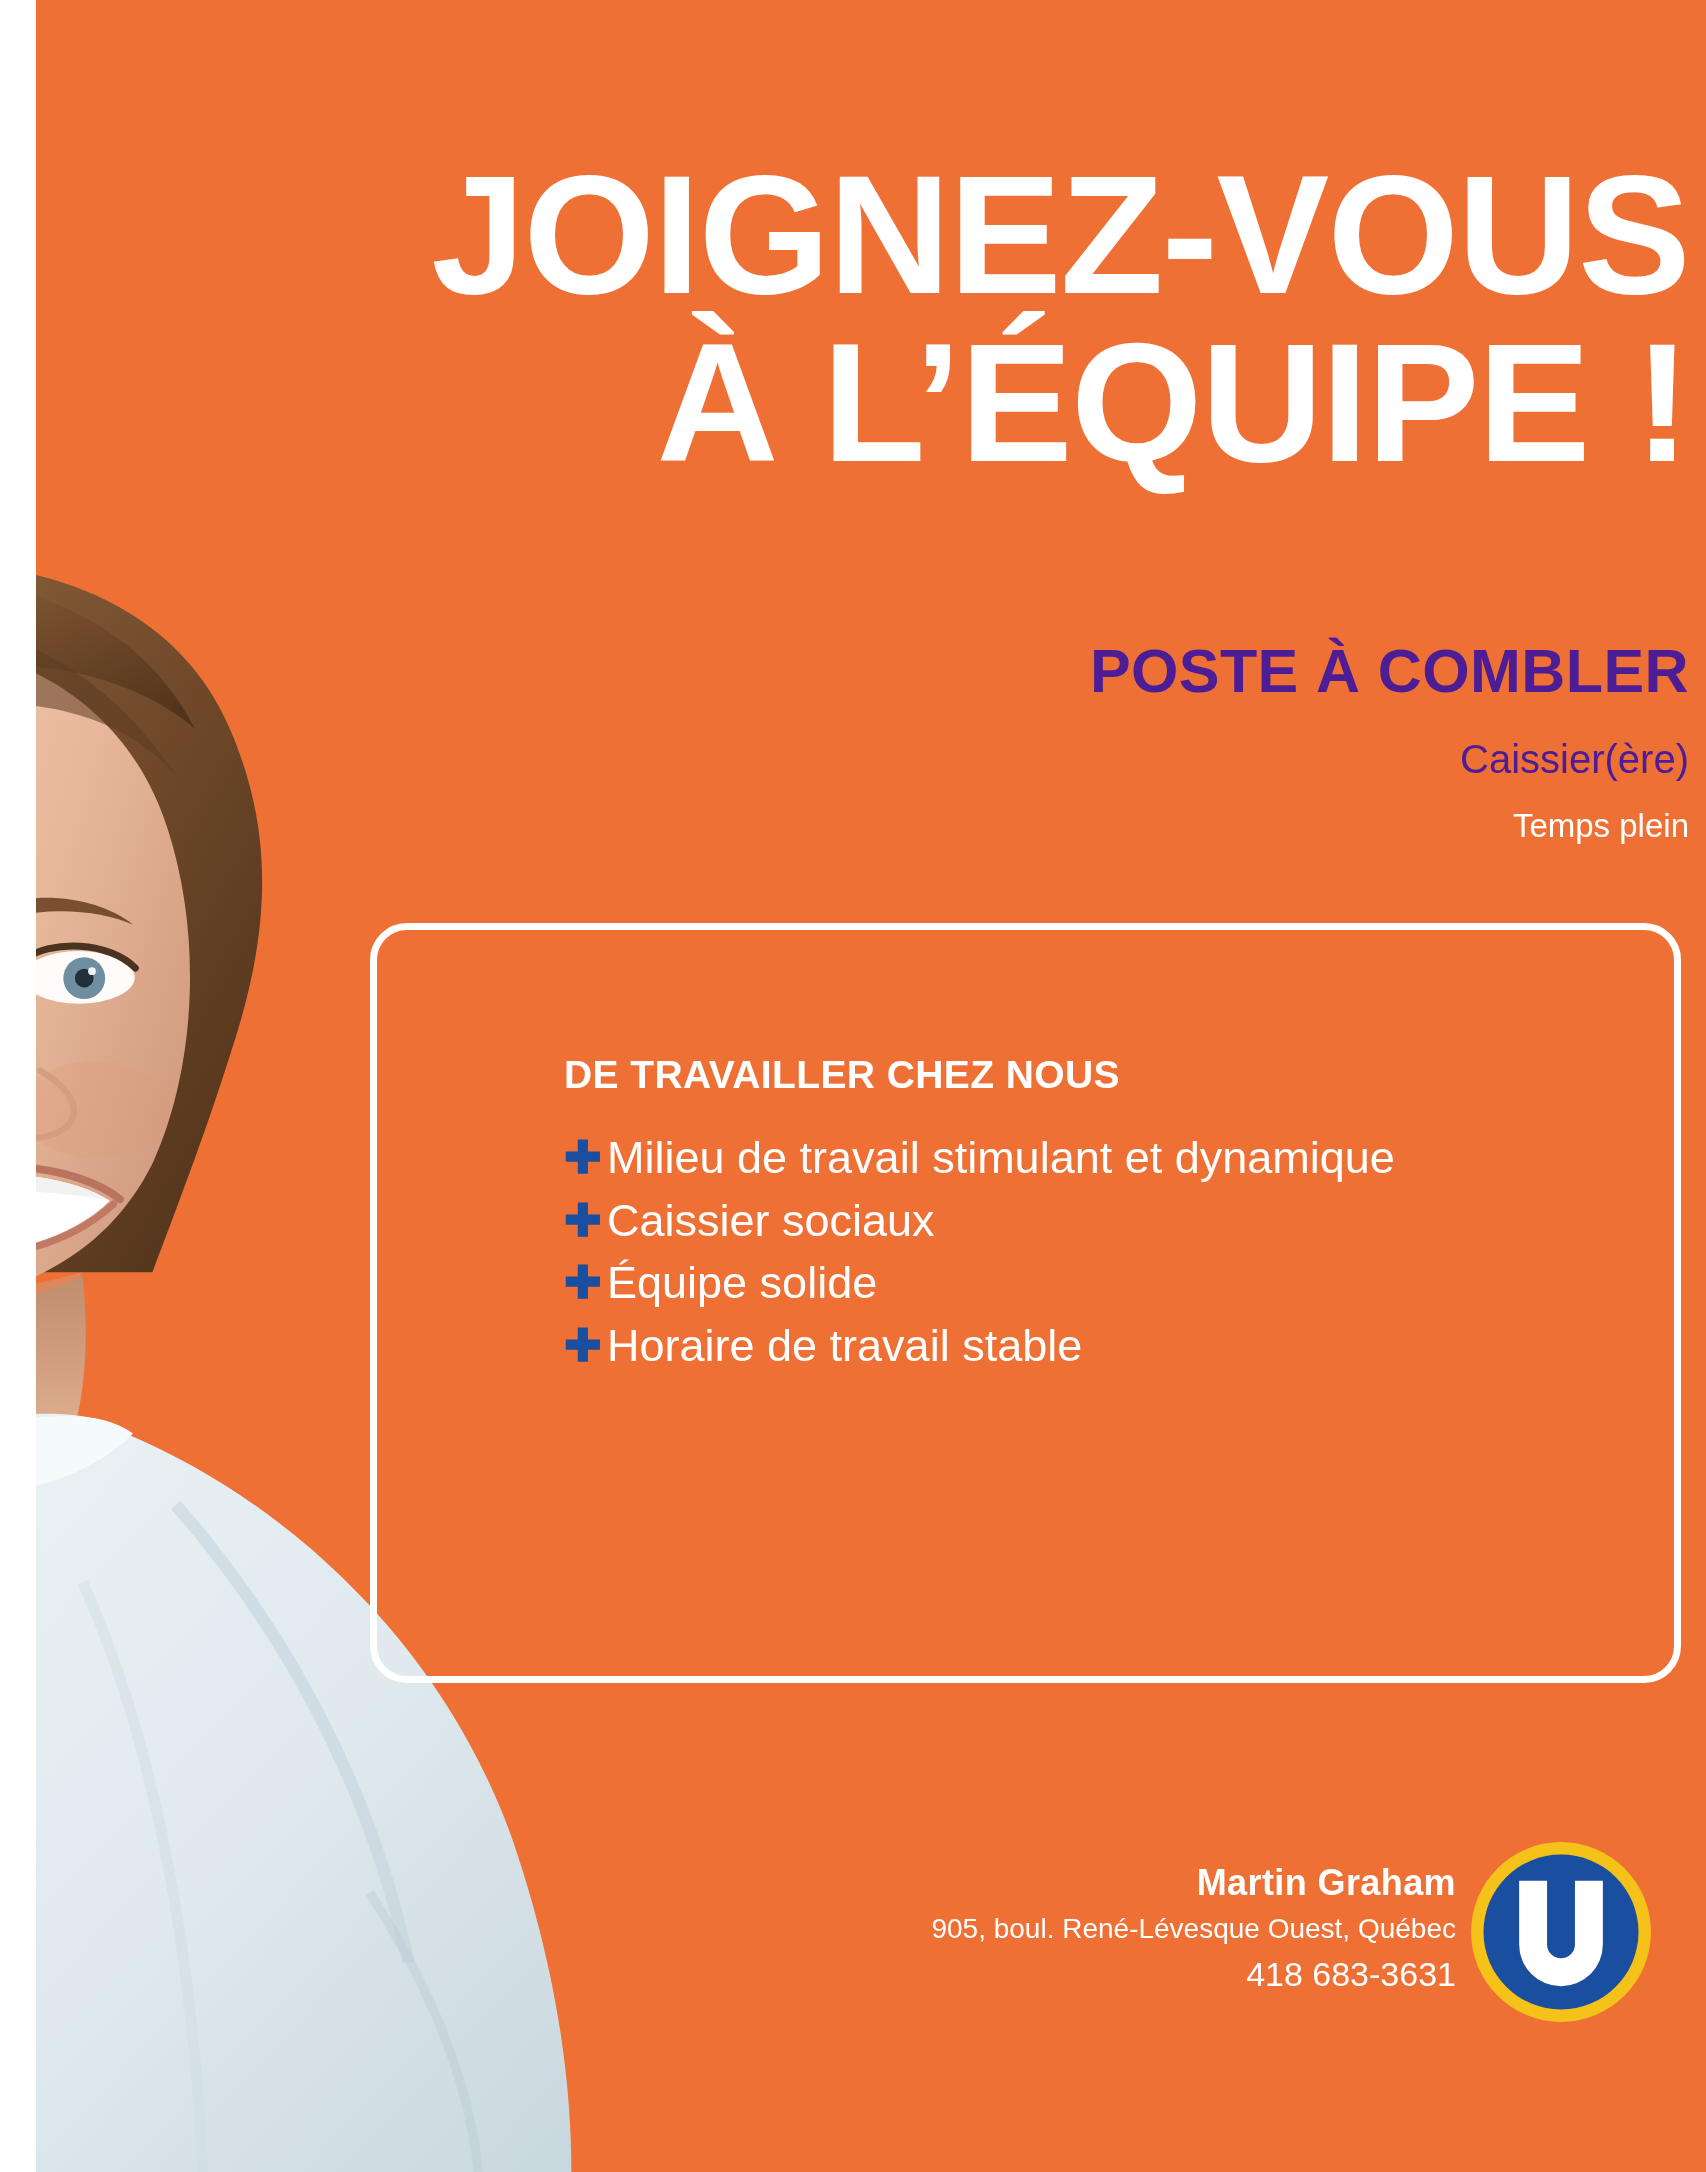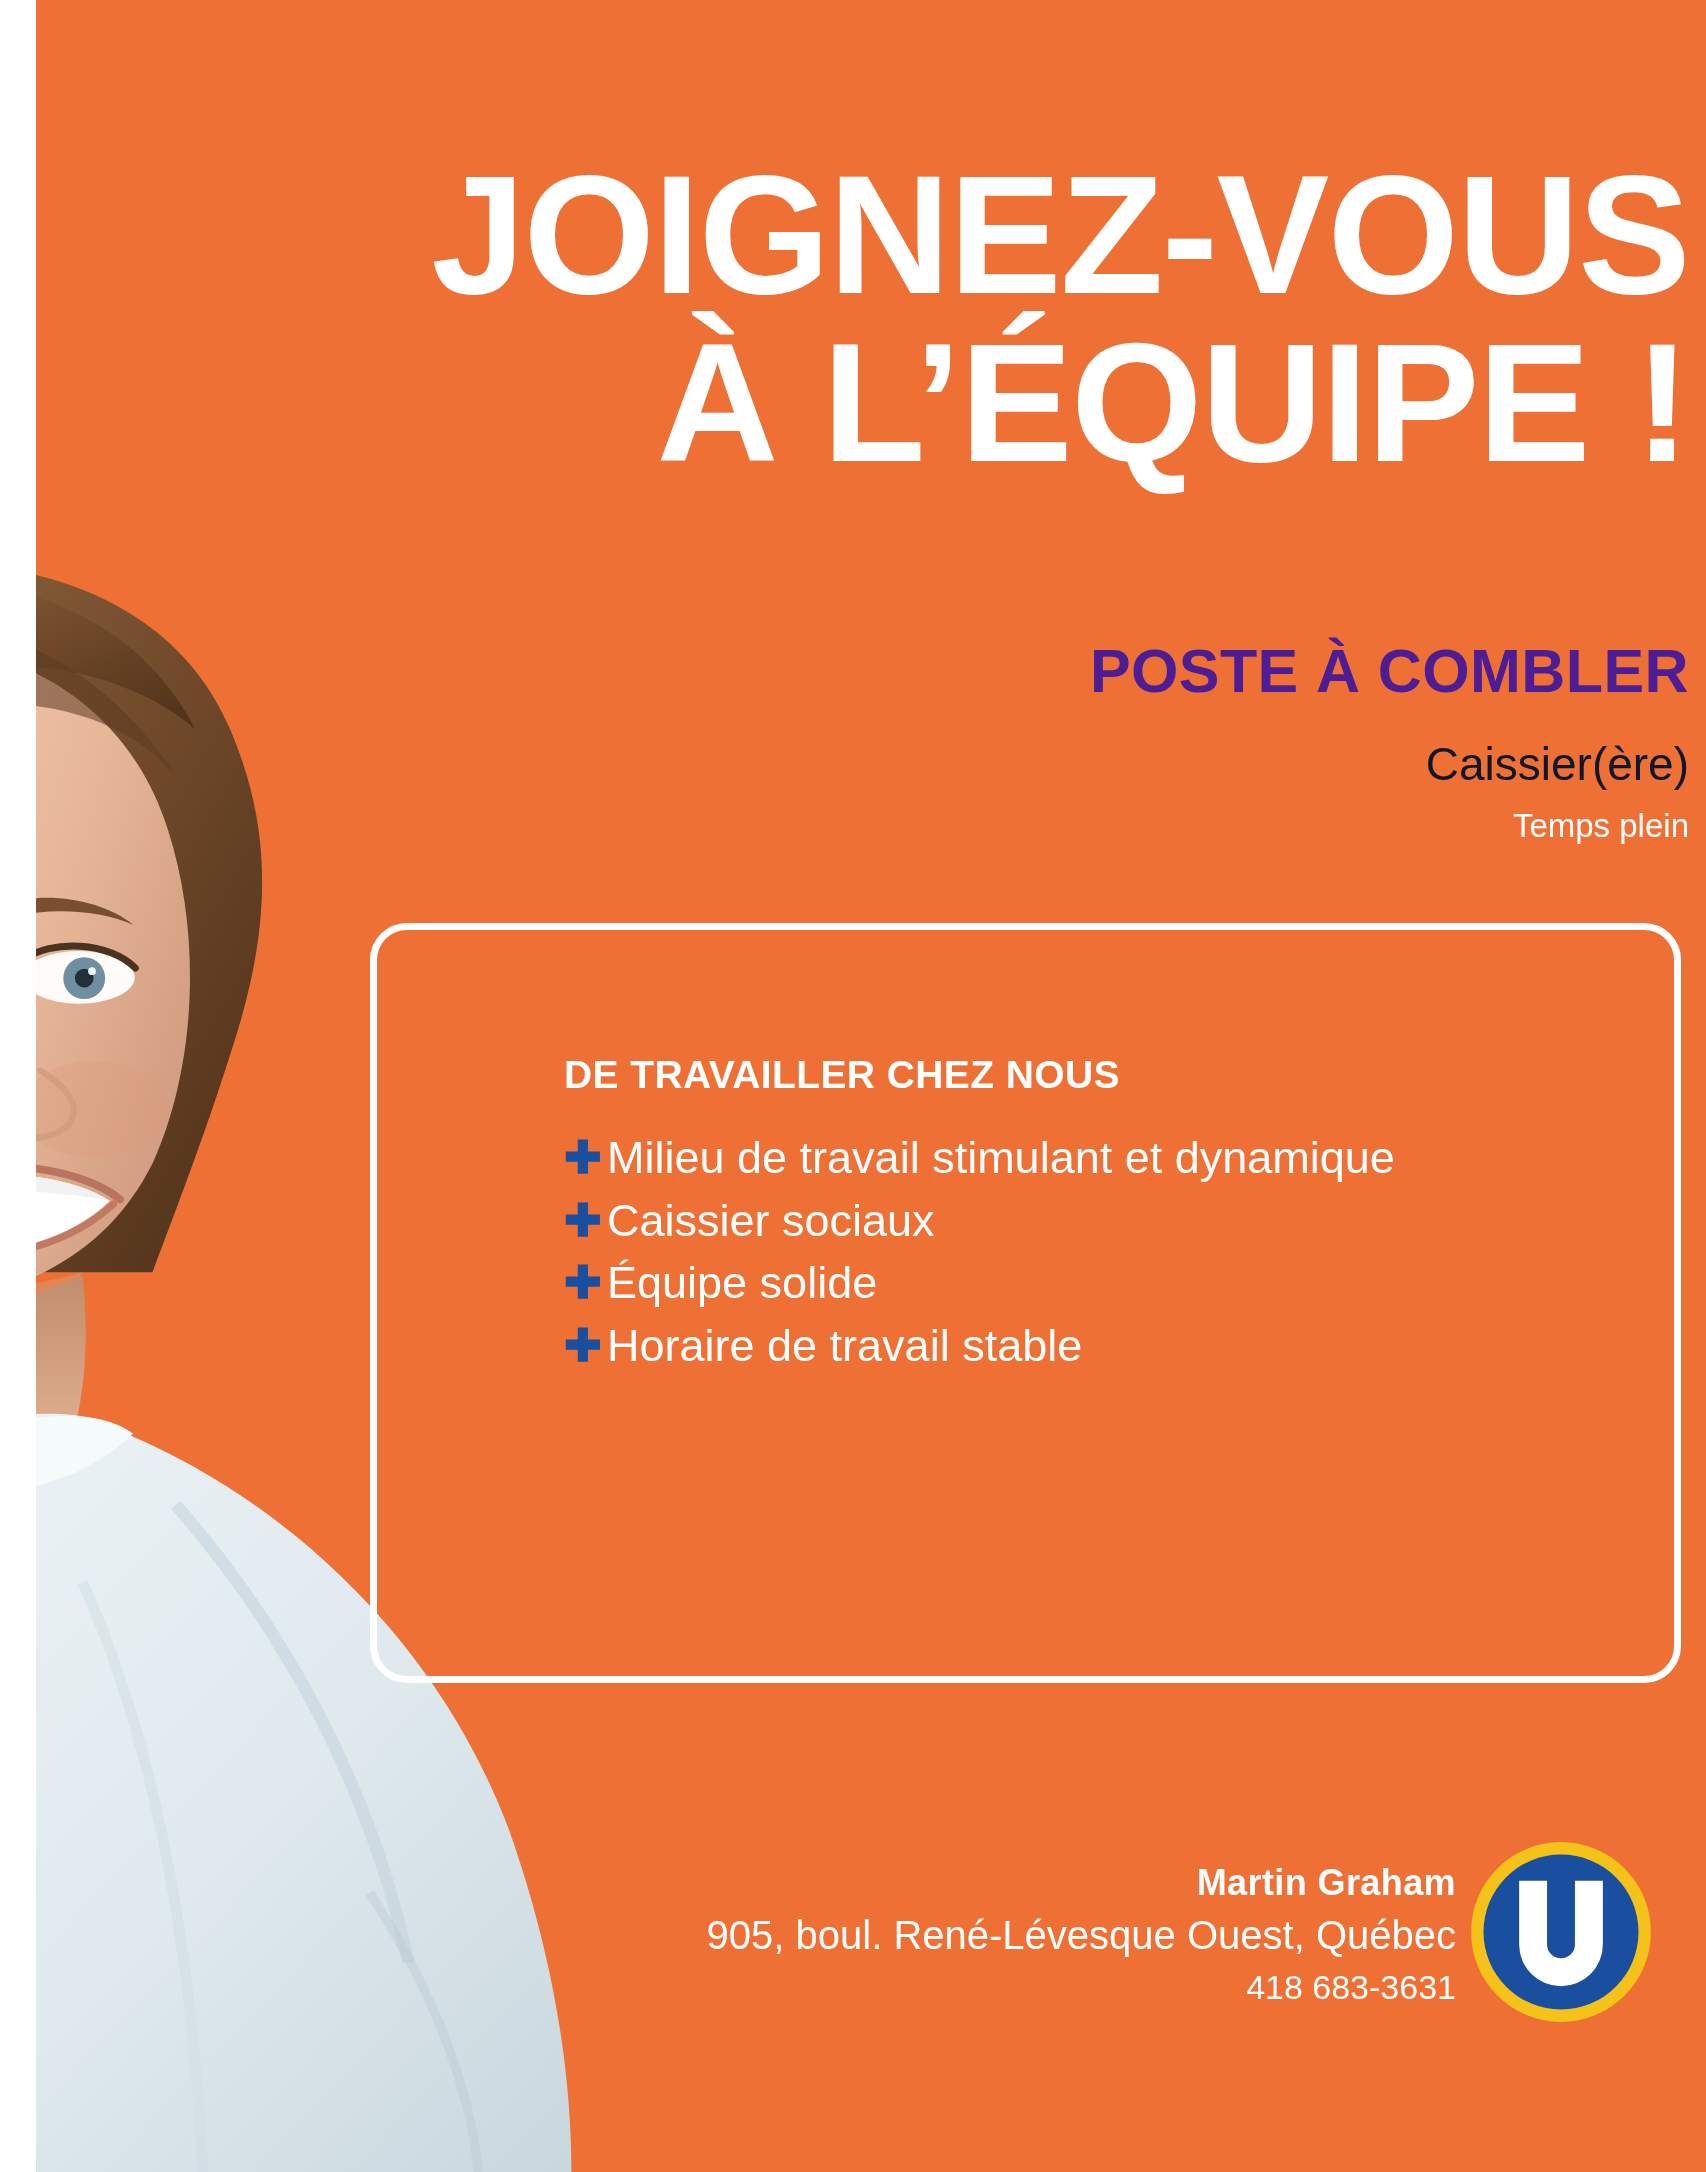--- a/index.html
+++ b/index.html
@@ -63,22 +63,22 @@
     font-weight: bold;
     font-size: 61px;
     letter-spacing: 0.4px;
   }
   .job-title {
     position: absolute;
     left: 466px;
     top: 737px;
     width: 1187px;
     text-align: right;
-    color: #0f172a;
-    font-size: 46px;
+    color: #4c1d95;
+    font-size: 40px;
     font-weight: 400;
   }
   .job-type {
     position: absolute;
     left: 466px;
     top: 807px;
     width: 1187px;
     text-align: right;
     color: #ffffff;
     font-size: 33px;
@@ -147,21 +147,21 @@
     width: 931px;
     text-align: right;
     color: #ffffff;
   }
   .contact-name {
     font-size: 36px;
     font-weight: bold;
     letter-spacing: 0.4px;
   }
   .contact-address {
-    font-size: 40px;
+    font-size: 28px;
     font-weight: 400;
     margin-top: 9.3px;
   }
   .contact-phone {
     font-size: 34px;
     font-weight: 400;
     margin-top: 9.3px;
   }
 
   

